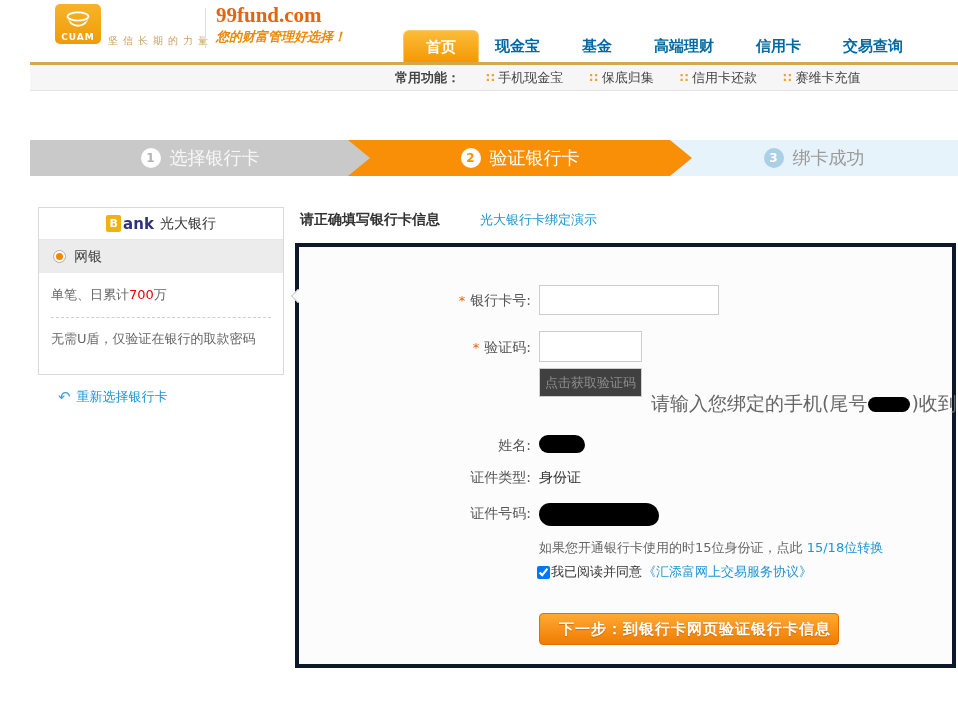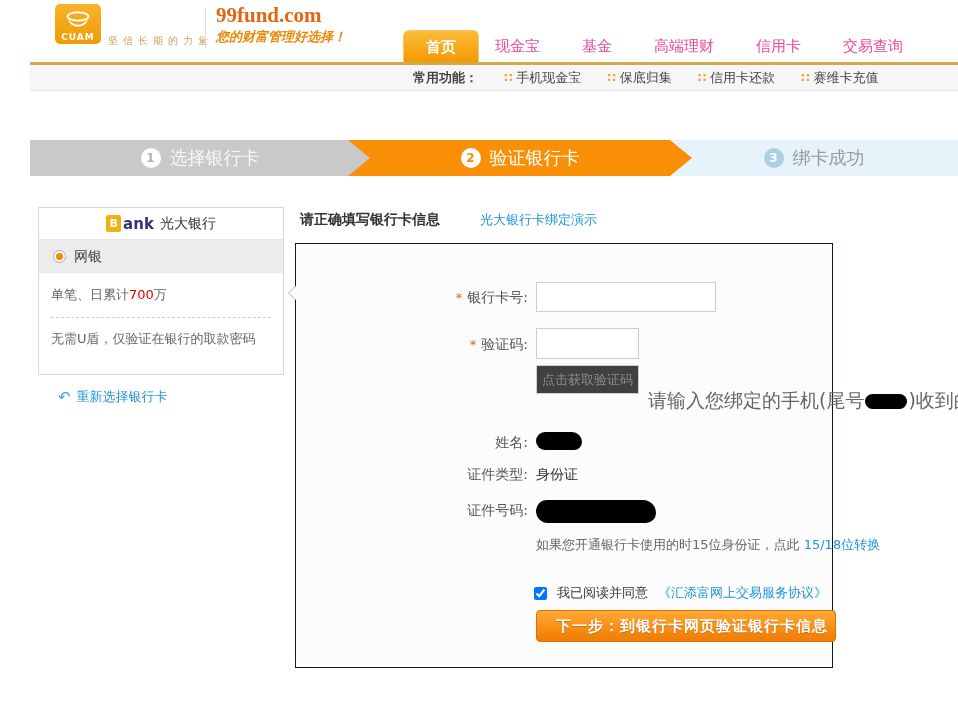--- a/index.html
+++ b/index.html
@@ -19,28 +19,28 @@
   .site-domain { position:absolute; left:216px; top:3px; font-family:"Liberation Serif","DejaVu Serif",serif;
     font-weight:bold; font-size:21px; color:#e4650f; }
   .site-tagline { position:absolute; left:216px; top:28px; font-size:13px; font-style:italic; color:#e98a0b; font-weight:bold; }
 
   
   .nav-tab-active { position:absolute; left:403px; top:30px; width:76px; height:33px;
     background:linear-gradient(#fbbc3a,#f39800); border:1px solid #f9c969; border-bottom:none;
     border-radius:6px 6px 0 0; color:#fff; font-size:15px; font-weight:bold;
     display:flex; align-items:center; justify-content:center; cursor:pointer; }
   .nav-items { position:absolute; left:495px; top:30px; height:33px; display:flex; gap:42px; align-items:center; }
-  .nav-item { font-size:15px; font-weight:normal; color:#ec4899; cursor:pointer; white-space:nowrap;text-align:center; }
+  .nav-item { font-size:15px; font-weight:bold; color:#0369a1; cursor:pointer; white-space:nowrap;text-align:center; }
   .gold-line { position:absolute; left:30px; top:62px; width:928px; height:3px; background:#d3a94e; }
 
   
   .quickbar { position:absolute; left:30px; top:65px; width:928px; height:26px;
     background:#f6f6f6; border-bottom:1px solid #e4e4e4; }
   .quickbar-inner { position:absolute; left:365px; top:0; height:25px; display:flex; align-items:center; gap:26px; }
-  .quickbar-label { font-size:13px; font-weight:bold; color:#444;margin-left:18px; }
+  .quickbar-label { font-size:13px; font-weight:bold; color:#444; }
   .quicklink { font-size:13px; color:#444; cursor:pointer; display:flex; align-items:center; gap:4px; white-space:nowrap; }
   .dots-icon { color:#f0a12a; font-size:12px; font-weight:bold; }
 
   
   .steps { position:absolute; left:30px; top:140px; width:928px; height:36px; }
   .step { position:absolute; top:0; height:36px; display:flex; align-items:center; justify-content:center; gap:9px; }
   .step-1 { left:0; width:340px; background:#c9c9c9;
     clip-path:polygon(0 0,318px 0,340px 50%,318px 100%,0 100%); z-index:3; }
   .step-2 { left:318px; width:344px; background:#f98f06;
     clip-path:polygon(0 0,322px 0,344px 50%,322px 100%,0 100%); z-index:2; }
@@ -73,41 +73,41 @@
   .dashed-divider { border-top:1px dashed #cfcfcf; margin:13px 12px 0 12px; }
   .sidebar-note { padding:12px 12px 0 12px; font-size:13px; color:#666; }
   .reselect-link { position:absolute; left:58px; top:388px; display:flex; gap:6px; align-items:center; cursor:pointer; }
   .reselect-icon { color:#3a9fd8; font-size:15px; line-height:15px; }
   .reselect-text { font-size:13px; color:#1d94d4; }
 
   
   .form-title-row { position:absolute; left:300px; top:211px; display:flex; gap:40px; align-items:center; }
   .form-title { font-size:14px; font-weight:bold; color:#333; }
   .demo-link { font-size:13px; color:#1d94d4; cursor:pointer; }
-  .panel { position:absolute; left:295px; top:243px; width:538px; height:425px;
-    background:#fcfcfc; border:1px solid #0f172a; }
+  .panel { position:absolute; left:295px; top:243px; width:661px; height:425px;
+    background:#fcfcfc; border:4px solid #0f172a; }
   .panel-notch { position:absolute; left:-6px; top:44px; width:10px; height:10px; background:#fcfcfc;
     border-left:1px solid #ccc; border-bottom:1px solid #ccc; transform:rotate(45deg); }
 
   .f-label { position:absolute; width:232px; text-align:right; font-size:14px; color:#555; }
   .req { color:#f55e00; margin-right:5px; font-size:13px; }
   .text-input { position:absolute; border:1px solid #ccc; background:#fff; font-size:14px; padding:0 6px; outline:none; }
   .card-input { left:240px; top:38px; width:180px; height:30px; }
   .captcha-input { left:240px; top:84px; width:103px; height:31px; }
   .getcode-btn { position:absolute; left:240px; top:121px; width:103px; height:29px; background:#404040;
     border:1px solid #cfcfcf; color:#8c8c8c; font-size:13px; display:flex; align-items:center; justify-content:center; cursor:pointer; }
   .sms-hint { position:absolute; left:352px; top:144px; font-size:19px; color:#666; white-space:nowrap; }
   .blob { display:inline-block; background:#000; vertical-align:middle; }
   .phone-blob { width:42px; height:15px; border-radius:8px; margin:0 1px; }
   .name-blob { position:absolute; left:240px; top:188px; width:46px; height:18px; border-radius:9px 10px 8px 9px; }
   .idno-blob { position:absolute; left:240px; top:256px; width:120px; height:23px; border-radius:11px 13px 10px 12px; }
   .static-val { position:absolute; font-size:14px; color:#333; }
   .convert-note { position:absolute; left:240px; top:292px; font-size:13px; color:#666; white-space:nowrap; }
   .convert-link { color:#1d94d4; cursor:pointer; }
-  .agree-row { position:absolute; left:238px; top:340px; display:flex; align-items:center; gap:10px; font-size:13px; color:#333; white-space:nowrap;justify-content:flex-end; }
+  .agree-row { position:absolute; left:238px; top:316px; display:flex; align-items:center; gap:1px; font-size:13px; color:#333; white-space:nowrap;justify-content:flex-end; }
   .agree-row input { width:13px; height:13px; cursor:pointer; }
   .agreement-link { color:#1d94d4; cursor:pointer; }
   .submit-btn { position:absolute; left:240px; top:366px; width:300px; height:32px;
     background:linear-gradient(#ffa933,#f07c02); border:1px solid #e06f00; border-radius:4px;
     color:#fff; font-size:15px; font-weight:bold; letter-spacing:1px; cursor:pointer;
     display:flex; align-items:center; justify-content:center; text-shadow:0 1px 1px rgba(160,80,0,.5);padding-left:12px; }
 </style>
 </head>
 <body>
 

